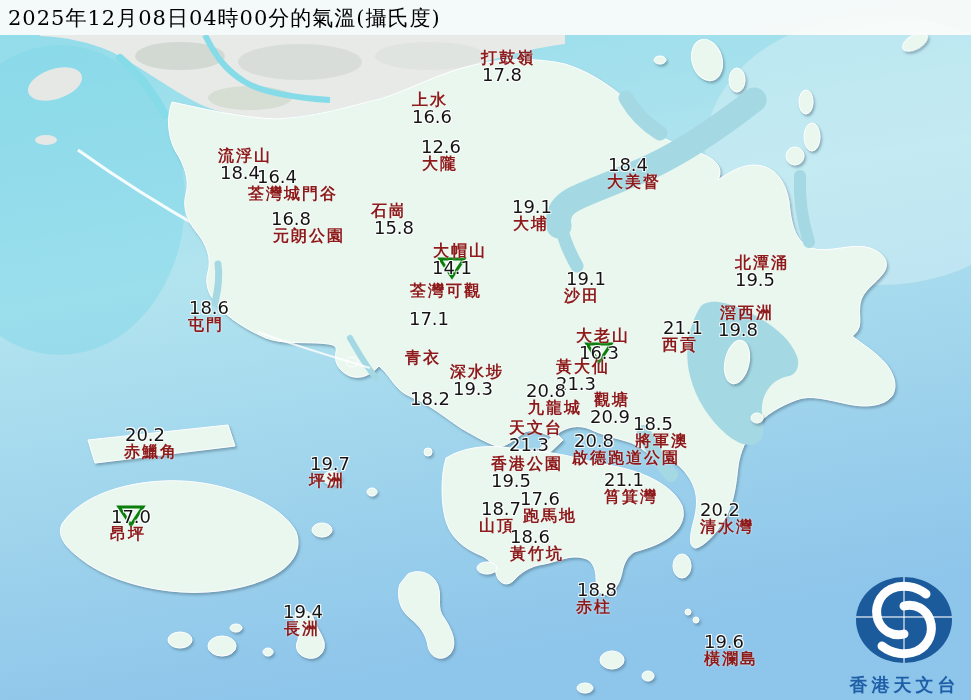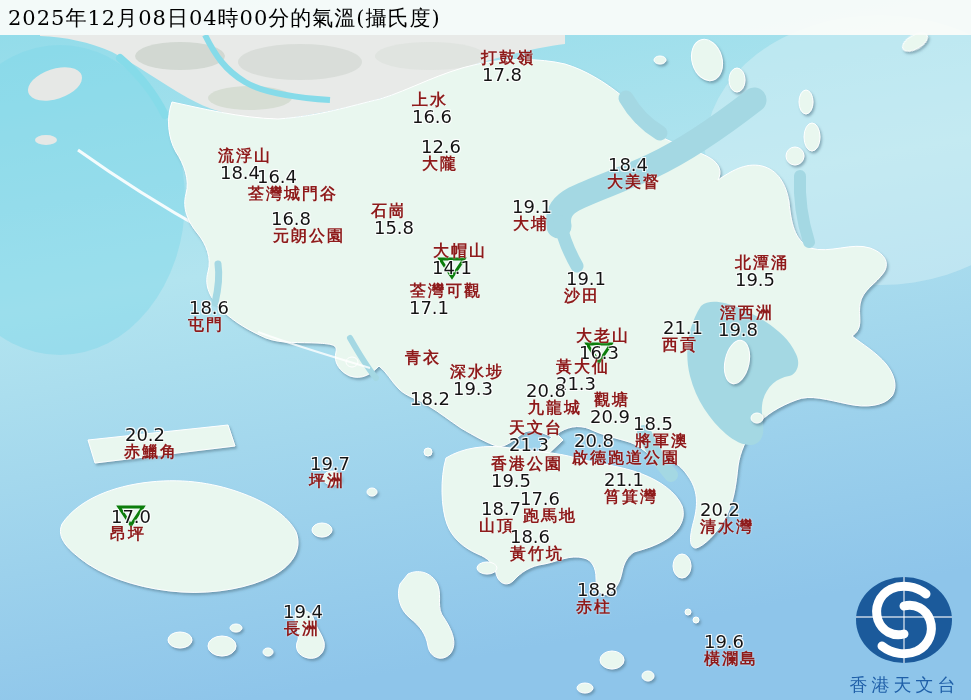--- a/index.html
+++ b/index.html
@@ -43,21 +43,21 @@
     display:none;position:absolute;left:50%;z-index:1;
     transform:translateX(calc(-50% + var(--vdx,0px)));
   }
   .station.has-marker .marker{display:block;}
   .station.label-first .marker{top:13px;}
   .station.value-first .marker{top:-4px;}
   
   .logo{position:absolute;left:838px;top:572px;width:133px;text-align:center;z-index:6;}
   .logo .cn{
     font-family:"DejaVu Serif","DejaVu Sans",serif;
-    font-size:18px;font-weight:400;color:#1f5fa8;letter-spacing:4px;margin-top:1px;
+    font-size:18px;font-weight:700;color:#1f5fa8;letter-spacing:4px;margin-top:1px;
   }
   .logo .en{
     font-family:"Liberation Sans","DejaVu Sans",sans-serif;
     font-size:10.5px;font-weight:700;color:#17457e;letter-spacing:0px;margin-top:1px;white-space:nowrap;
   }
 </style>
 </head>
 <body>
 
 <div id="screen">
@@ -232,21 +232,21 @@
       </div>
 
       <div class="station label-first has-marker" style="left: 460px; top: 239px; --vdx: -8px;">
         <svg class="marker" width="30" height="24" viewBox="0 0 30 24">
           <polygon points="3,3 27,3 15,21" fill="none" stroke="#0b7d0b" stroke-width="3"></polygon>
         </svg>
         <span class="label">大帽山</span>
         <span class="value">14.1</span>
       </div>
 
-      <div class="station label-first" style="left: 446px; top: 279px; --vdx: -17px;">
+      <div class="station label-first" style="left: 446px; top: 279px; gap: 11px; --vdx: -17px;">
 
         <span class="label">荃灣可觀</span>
         <span class="value">17.1</span>
       </div>
 
       <div class="station value-first" style="left: 582px; top: 266px; --vdx: 4px;">
 
         <span class="label">沙田</span>
         <span class="value">19.1</span>
       </div>

